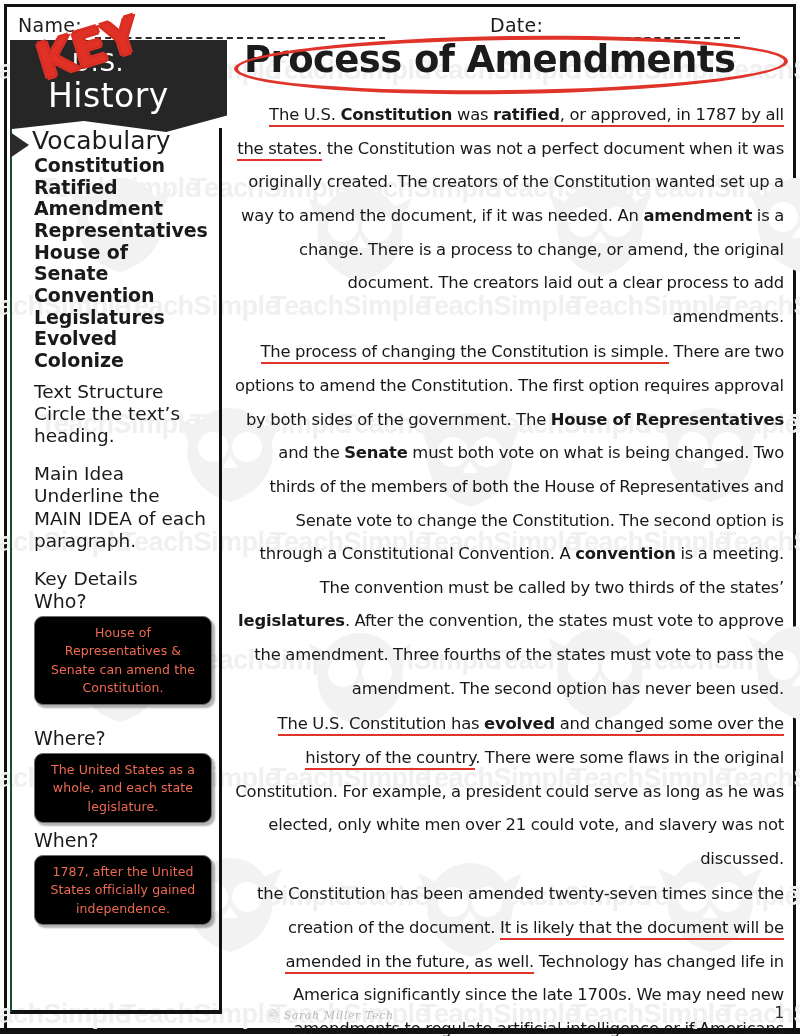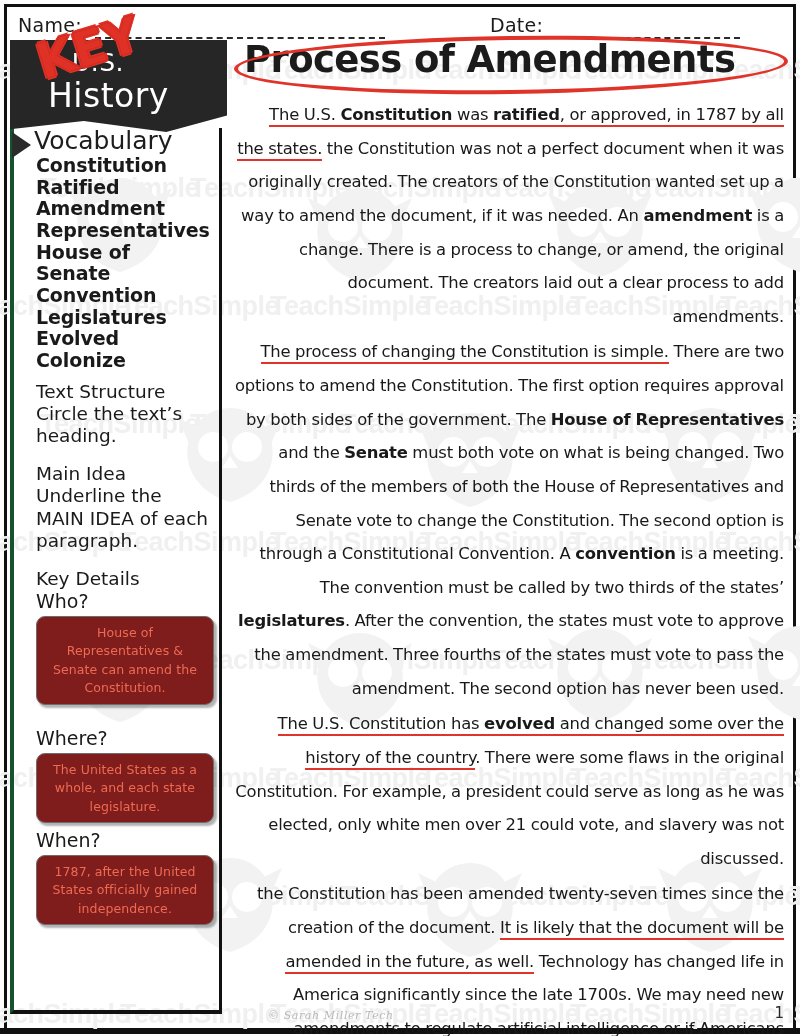--- a/index.html
+++ b/index.html
@@ -115,21 +115,21 @@
        0 2px 0 #e03127, 0 -2px 0 #e03127,
        1px 1px 0 #c92a20;
     -webkit-text-stroke: 1px #d12b22;
   }
 
   
   #sidebar {
     position: absolute; left: 10px; top: 128px;
     width: 212px; height: 886px;
     z-index: 3;
-    border-left: 4px solid #14532d;
+    border-left: 2px solid #14532d;
     border-right: 3px solid #111;
     border-bottom: 4px solid #111;
     background: transparent;
   }
   #sidebar-inner {
     position: absolute; left: 8px; top: 0px; width: 196px;
   }
   .sec-head {
     position: relative;
     font-family: "DejaVu Sans", sans-serif;
@@ -181,21 +181,21 @@
     font-family: "DejaVu Sans", sans-serif;
     font-size: 19px;
     color: #1a1a1a;
     line-height: 1.2;
   }
   .ans-box {
     margin: 3px 0 0 14px;
     width: 178px;
     border: 1.5px solid #6d6d6d;
     border-radius: 9px;
-    background: #7f1d1d;
+    background: #000000;
     box-shadow: 2.5px 3px 2px rgba(0,0,0,0.30);
     padding: 6px 7px 7px 7px;
     text-align: center;
   }
   .ans-text {
     font-family: "DejaVu Sans", sans-serif;
     font-size: 12.5px;
     color: #ee6a52;
     line-height: 1.32;
     letter-spacing: 0.1px;

